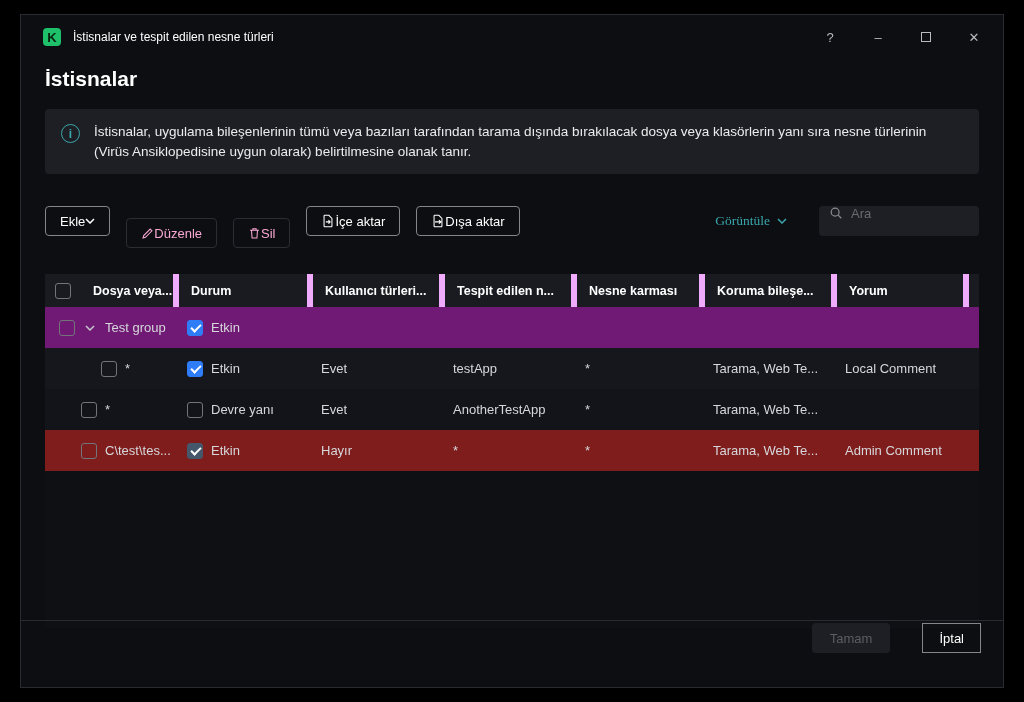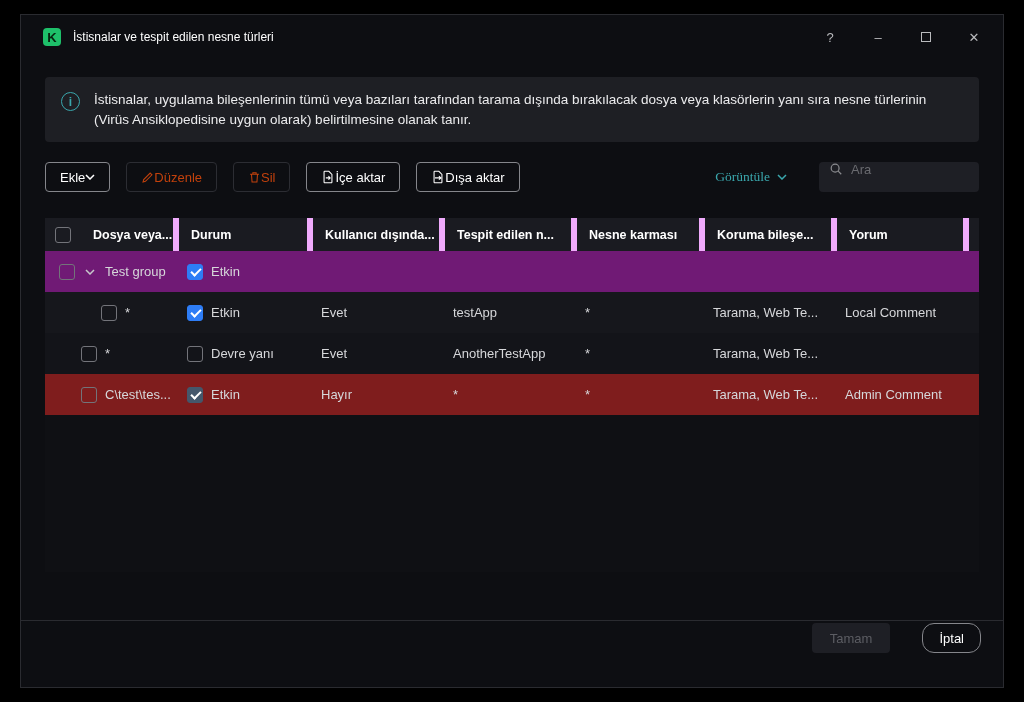--- a/index.html
+++ b/index.html
@@ -22,21 +22,21 @@
   .banner { margin:18px 24px 0; background:#1e1f24; border-radius:4px; padding:13px 16px;
             display:flex; gap:14px; align-items:flex-start; }
   .info-icon { width:19px; height:19px; border:1.5px solid #3aa7ad; border-radius:50%; color:#3aa7ad;
                font-size:12px; font-weight:bold; display:flex; align-items:center; justify-content:center;
                flex:none; margin-top:2px; }
   .banner-text { font-size:13.5px; color:#ececee; line-height:1.45; }
   
   .toolbar { margin:20px 24px 0; display:flex; align-items:center; gap:16px; }
   .btn { height:30px; padding:0 14px; border:1px solid #85868b; border-radius:4px; background:transparent;
          color:#fff; font-size:13px; display:inline-flex; align-items:center; white-space:nowrap; cursor:pointer; }
-  .btn.disabled { border-color:#2c2d33; color:#c2410c; cursor:default; }
+  .btn.disabled { border-color:#2c2d33; color:#f9a8d4; cursor:default;margin-top:24px; }
   .btn .ic { display:flex; align-items:center; }
   .view-link { margin-left:auto; color:#3aa7ad; font-size:13.5px; display:flex; gap:7px; align-items:center; cursor:pointer;font-family:Liberation Serif, serif; }
   .search { width:160px; height:30px; background:#1e1f25; border-radius:4px; display:flex; align-items:flex-start;
             padding:0 10px; gap:8px; margin-left:16px; }
   .search input { background:transparent; border:none; outline:none; color:#d0d1d4; font-size:13px; width:100%; }
   .search input::placeholder { color:#6a6b70; }
   
   .table { margin:26px 24px 0; height:354px; background:#0f1014; font-size:13px; }
   .grid-row { display:grid; grid-template-columns:36px 92px 134px 132px 132px 128px 132px 132px 18px; align-items:center; }
   .thead { height:33px; background:#1a1b21; font-weight:bold; font-size:12.5px; color:#fff; }
@@ -60,41 +60,42 @@
   .cb.checked::after { content:""; position:absolute; left:3px; top:3.5px; width:8px; height:4px;
         border-left:2px solid #fff; border-bottom:2px solid #fff; transform:rotate(-45deg); }
   .cb.checked.muted { background:#44576b; border-color:#44576b; }
   .chev { display:flex; align-items:center; color:#c7c8cb; }
   .chev-teal { color:#3aa7ad; display:flex; align-items:center; }
   
   .footer-sep { position:absolute; left:0; right:0; bottom:66px; border-top:1px solid #2a2b30; }
   .footer { position:absolute; left:0; right:0; bottom:16px; height:66px; display:flex; align-items:center;
             justify-content:flex-end; gap:32px; padding:0 22px; }
   .btn-ok { height:30px; padding:0 18px; border:none; border-radius:4px; background:#1e1f25; color:#5c5d63; font-size:13px; }
-  .btn-cancel { height:30px; padding:0 16px; border:1px solid #85868b; border-radius:12px; background:transparent;
+  .btn-cancel { height:30px; padding:0 16px; border:1px solid #85868b; border-radius:0; background:transparent;
                 color:#fff; font-size:13px; cursor:pointer; }
 </style>
 </head>
 <body>
 
 <div class="window">
 
   <div class="titlebar">
     <span class="logo">K</span>
     <span class="win-title">İstisnalar ve tespit edilen nesne türleri</span>
     <div class="controls">
       <span class="ctrl">?</span>
       <span class="ctrl">–</span>
       <span class="ctrl">
           <span class="max-box"></span>
         </span>
       <span class="ctrl">✕</span>
     </div>
   </div>
 
+  <div class="heading">İstisnalar</div>
 
   <div class="banner">
     <span class="info-icon">i</span>
     <span class="banner-text">İstisnalar, uygulama bileşenlerinin tümü veya bazıları tarafından tarama dışında bırakılacak dosya veya klasörlerin yanı sıra nesne türlerinin (Virüs Ansiklopedisine uygun olarak) belirtilmesine olanak tanır.</span>
   </div>
 
   <div class="toolbar">
     <button class="btn">
       <span>Ekle</span>
       <span class="ic">
@@ -159,21 +160,21 @@
   </div>
 
   <div class="table">
 
     <div class="grid-row thead">
       <div class="selcell">
           <span class="cb"></span>
         </div>
       <div class="hcell">Dosya veya...</div>
       <div class="hcell sep">Durum</div>
-      <div class="hcell sep">Kullanıcı dışında...</div>
+      <div class="hcell sep">Kullanıcı türleri...</div>
       <div class="hcell sep">Tespit edilen n...</div>
       <div class="hcell sep">Nesne karması</div>
       <div class="hcell sep">Koruma bileşe...</div>
       <div class="hcell sep">Yorum</div>
       <div class="hcell sep"></div>
     </div>
 
     <div class="grid-row row group">
       <div class="namecell indent-group">
         <span class="cb"></span>

